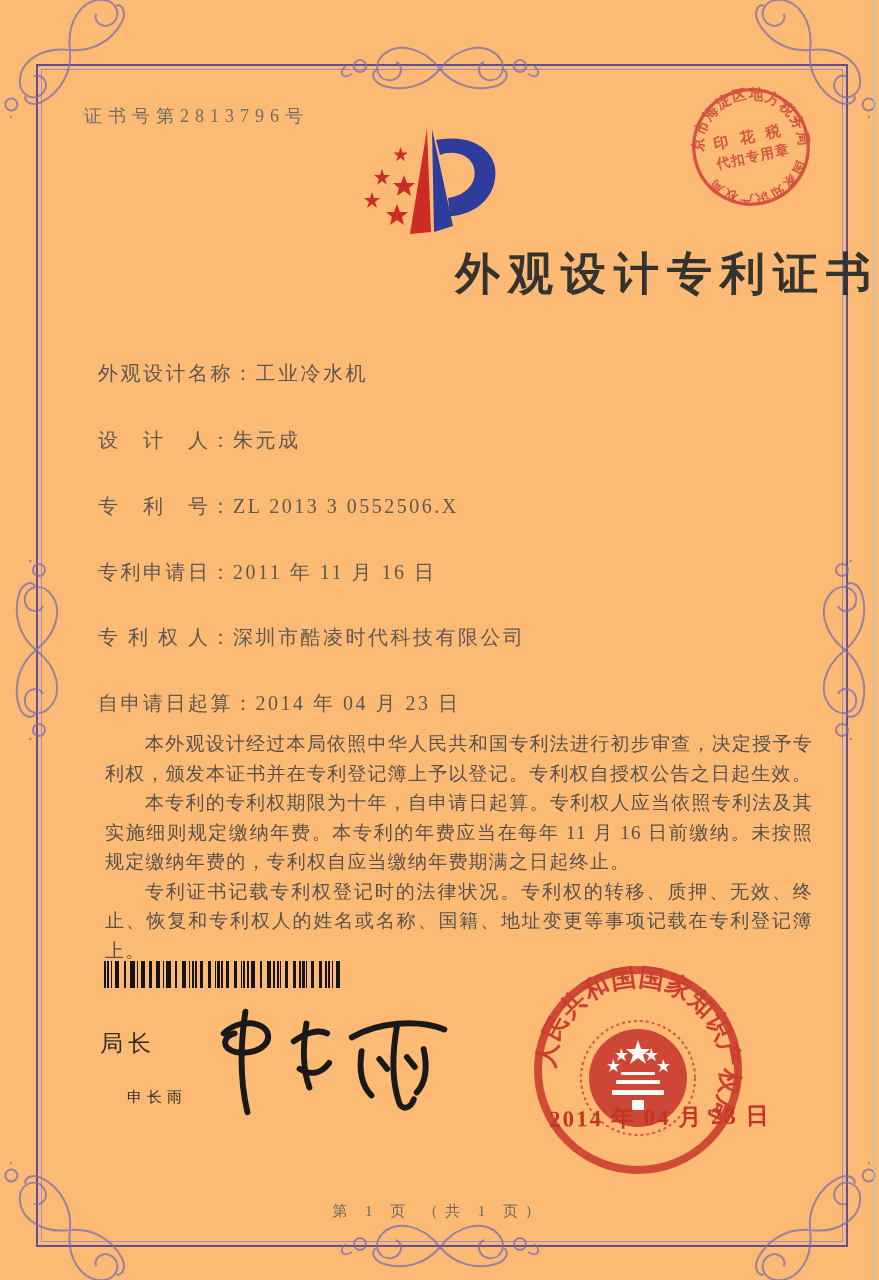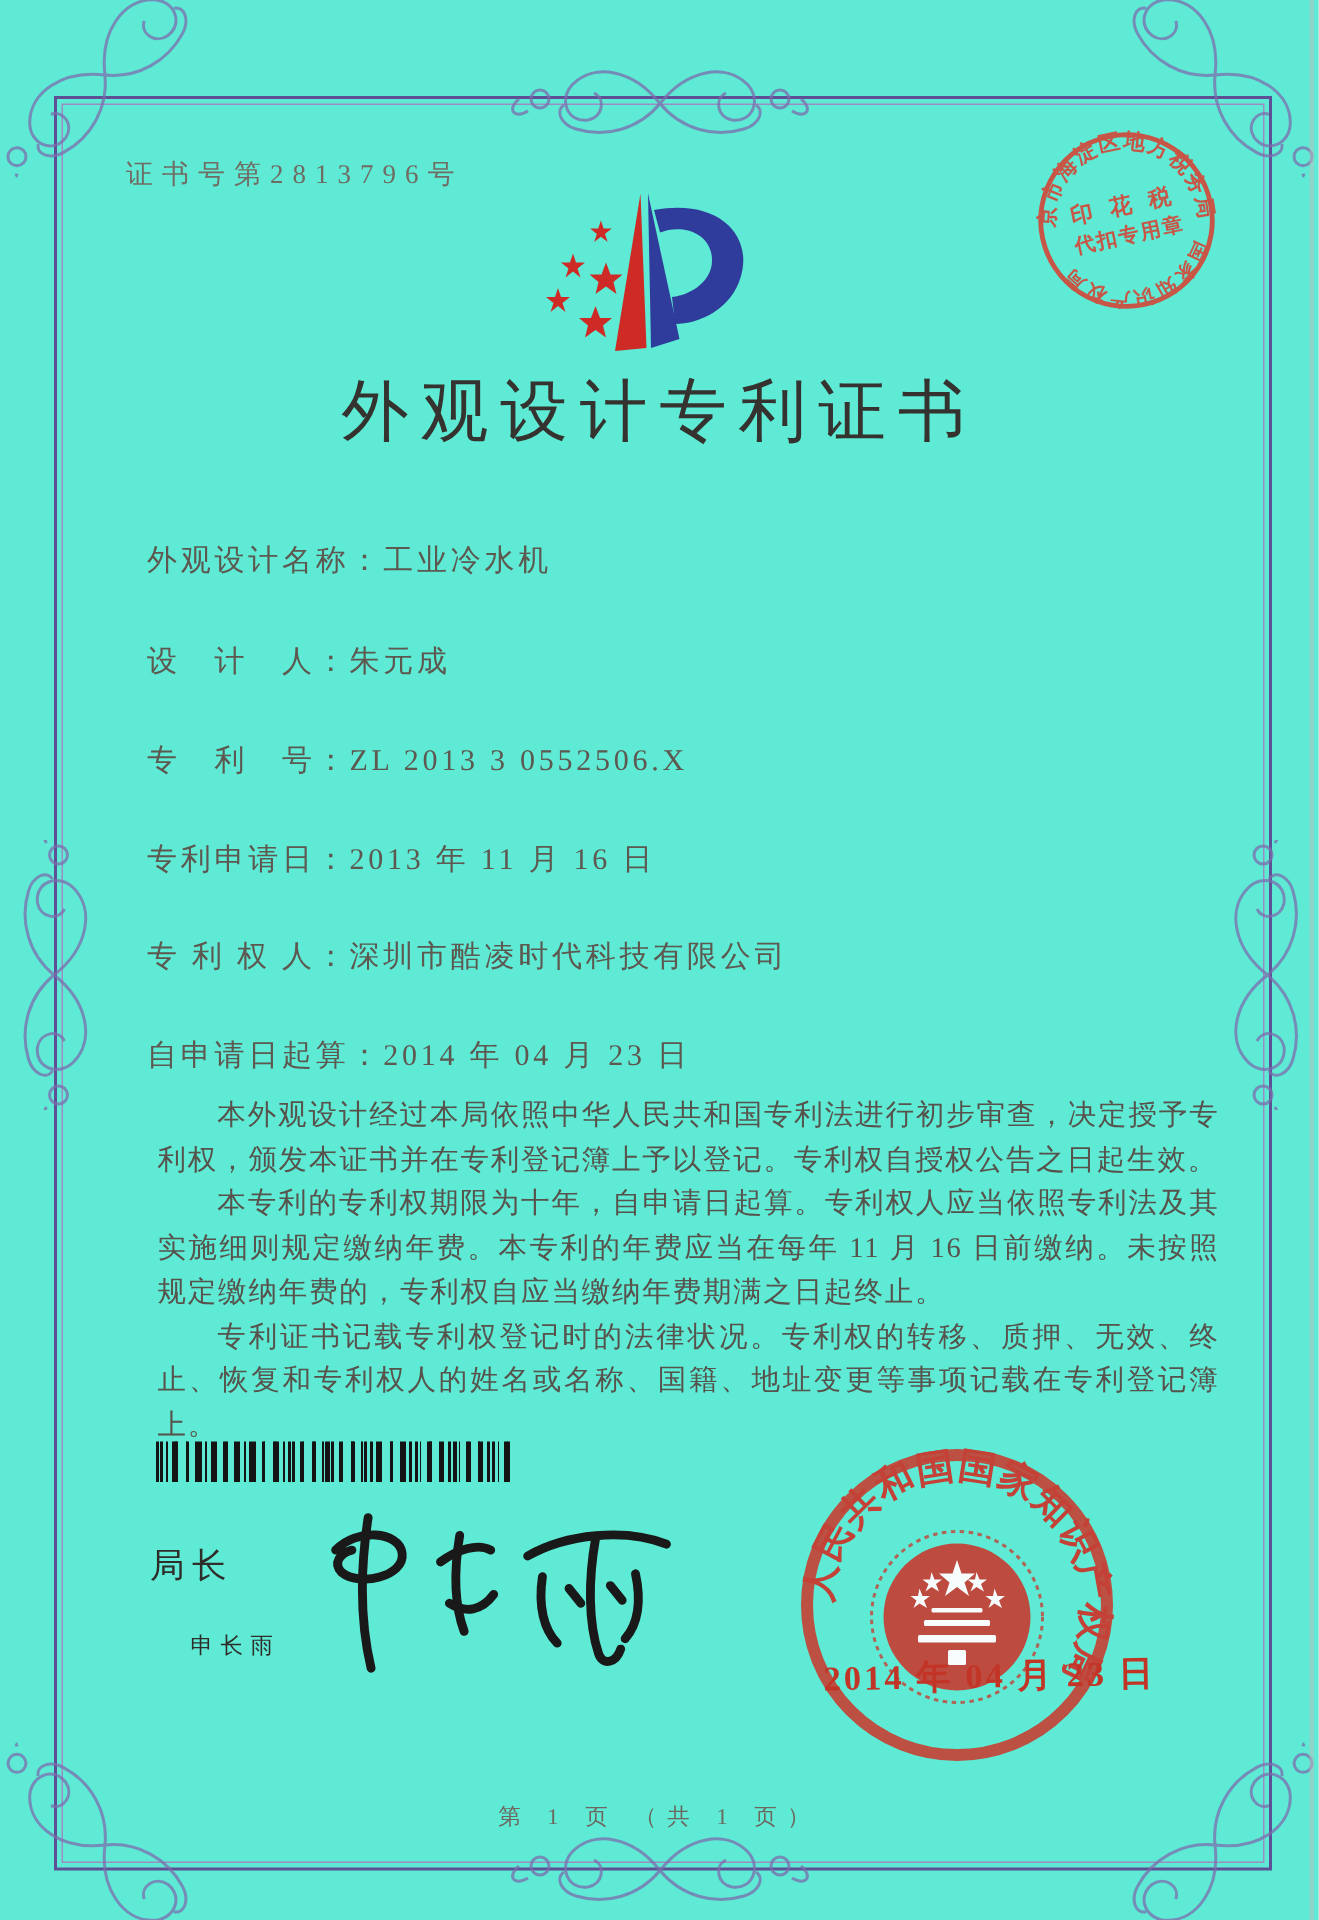--- a/index.html
+++ b/index.html
@@ -1,31 +1,31 @@
 <!DOCTYPE html>
 <html><head>
 <meta charset="utf-8">
 <style>
   html,body{margin:0;padding:0;background:#e8e8e8;}
   .page{
     position:relative;width:879px;height:1280px;margin:0 auto;
-    background:#5eead4;overflow:hidden;
+    background:#fdba74;overflow:hidden;
     font-family:"Liberation Serif","DejaVu Serif",serif;
     color:#56524b;
   }
   .scan-edge{position:absolute;right:3px;top:0;bottom:0;width:3px;background:#bdbdbd;opacity:.5;}
   
   .frame{position:absolute;left:36px;top:64px;right:31px;bottom:33px;border:2px solid #5e5095;}
   .frame::after{content:'';position:absolute;inset:3px;border:1px solid #9a8dc2;}
   .orn{position:absolute;pointer-events:none;}
   
   .cert-no{position:absolute;left:84px;top:104px;font-size:18px;letter-spacing:6px;color:#706c64;}
   .logo{position:absolute;left:352px;top:122px;width:156px;height:122px;}
-  .title{position:absolute;left:0;top:244px;width:100%;text-align:center;
-    font-size:45px;font-weight:400;letter-spacing:8px;color:#35332f;}
+  .title{position:absolute;left:0;top:244px;width:100%;text-align:right;
+    font-size:45px;font-weight:700;letter-spacing:8px;color:#35332f;}
   
   .tax-stamp{position:absolute;left:686px;top:82px;width:130px;height:130px;transform:rotate(-12deg);opacity:.92;}
   
   .field-row{position:absolute;left:98px;font-size:20px;letter-spacing:2.5px;color:#5d5850;white-space:nowrap;}
   .f0{top:360px}.f1{top:427px}.f2{top:493px}.f3{top:559px}.f4{top:624px}.f5{top:690px}
   
   .body-text{position:absolute;left:86px;right:66px;top:729px;margin-left:19px;}
   .body-text p{margin:0;font-size:19px;line-height:29.5px;letter-spacing:1.2px;
     text-align:justify;text-indent:2.1em;color:#57534c;}
   
@@ -125,21 +125,21 @@
     <text font-size="20" fill="#d14a3c" font-weight="600" letter-spacing="3">
       <textPath href="#taxCircle" startOffset="75%" text-anchor="middle">国家知识产权局</textPath>
     </text>
     <text x="100" y="92" text-anchor="middle" font-size="23" fill="#d14a3c" font-weight="600" letter-spacing="6">印 花 税</text>
     <text x="100" y="122" text-anchor="middle" font-size="21" fill="#d14a3c" font-weight="600" letter-spacing="2">代扣专用章</text>
   </svg>
 
   <div class="field-row f1"><span>设　计　人：</span><span>朱元成</span></div>
   <div class="field-row f0"><span>外观设计名称：</span><span>工业冷水机</span></div>
   <div class="field-row f2"><span>专　利　号：</span><span>ZL 2013 3 0552506.X</span></div>
-  <div class="field-row f3"><span>专利申请日：</span><span>2013 年 11 月 16 日</span></div>
+  <div class="field-row f3"><span>专利申请日：</span><span>2011 年 11 月 16 日</span></div>
   <div class="field-row f4"><span>专 利 权 人：</span><span>深圳市酷凌时代科技有限公司</span></div>
   <div class="field-row f5"><span>自申请日起算：</span><span>2014 年 04 月 23 日</span></div>
 
   <div class="body-text">
     <p>本外观设计经过本局依照中华人民共和国专利法进行初步审查，决定授予专利权，颁发本证书并在专利登记簿上予以登记。专利权自授权公告之日起生效。</p>
     <p>本专利的专利权期限为十年，自申请日起算。专利权人应当依照专利法及其实施细则规定缴纳年费。本专利的年费应当在每年 11 月 16 日前缴纳。未按照规定缴纳年费的，专利权自应当缴纳年费期满之日起终止。</p>
     <p>专利证书记载专利权登记时的法律状况。专利权的转移、质押、无效、终止、恢复和专利权人的姓名或名称、国籍、地址变更等事项记载在专利登记簿上。</p>
   </div>
 
   <div class="barcode"></div>

